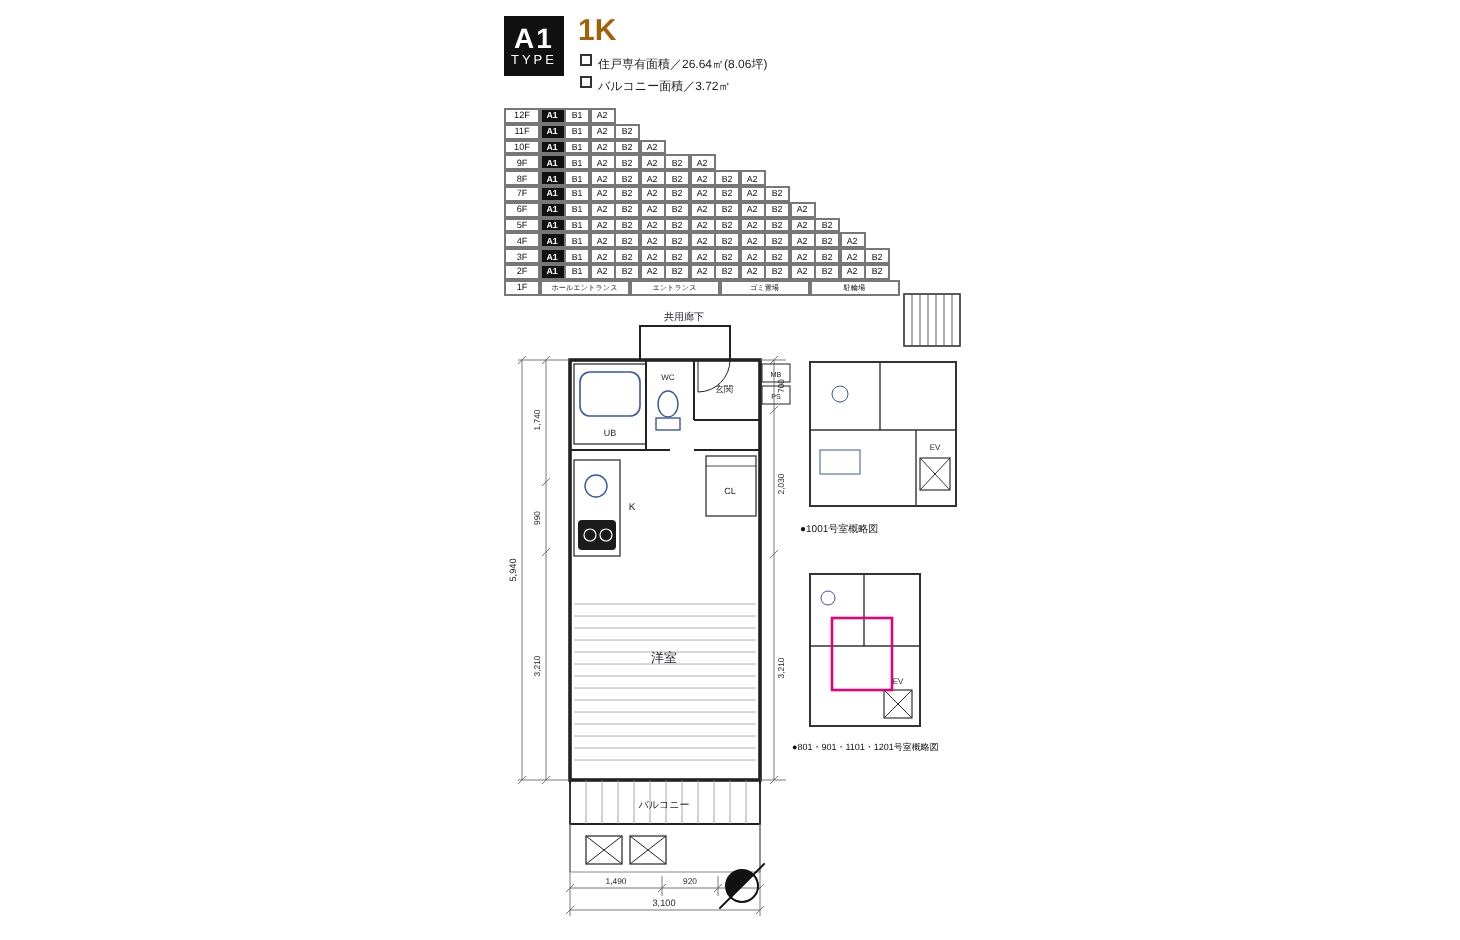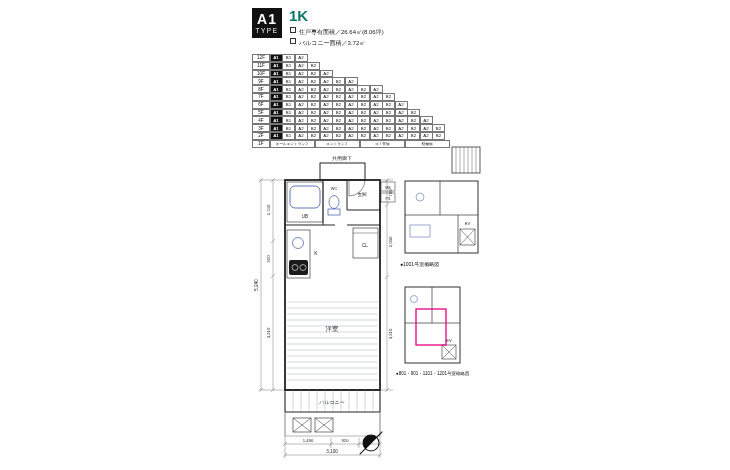--- a/index.html
+++ b/index.html
@@ -4,21 +4,21 @@
 <style>
   html,body{margin:0;padding:0;background:#ffffff;}
   .page{position:relative;width:730px;height:466px;background:#ffffff;overflow:hidden;
         font-family:"Liberation Sans","DejaVu Sans",sans-serif;color:#1a1a1a;}
   .abs{position:absolute;}
   
   .type-box{left:252px;top:8px;width:30px;height:30px;background:#111;color:#fff;
             text-align:center;line-height:1;}
   .type-main{font-size:14px;font-weight:bold;padding-top:4px;letter-spacing:1px;}
   .type-sub{font-size:6.5px;letter-spacing:1.5px;margin-top:2px;}
-  .plan-type{left:289px;top:7px;font-size:15px;font-weight:bold;color:#0f766e;}
+  .plan-type{left:289px;top:7px;font-size:15px;font-weight:bold;color:#a16207;}
   .area-line{left:290px;font-size:6px;color:#222;white-space:nowrap;}
   .area1{top:27px;} .area2{top:38px;}
   .sqicon{display:inline-block;width:4px;height:4px;border:1px solid #333;margin-right:3px;vertical-align:1px;}
   
   #matrix{left:252px;top:54px;}
   .mrow{display:flex;height:7.8px;}
   .fcell{width:18px;box-sizing:border-box;border:0.5px solid #777;background:#fff;
          font-size:4.6px;display:flex;align-items:center;justify-content:center;color:#111;}
   .ucell{width:13px;box-sizing:border-box;border:0.5px solid #777;margin-left:-0.5px;
          font-size:4.4px;display:flex;align-items:center;justify-content:center;color:#111;background:#fff;}

